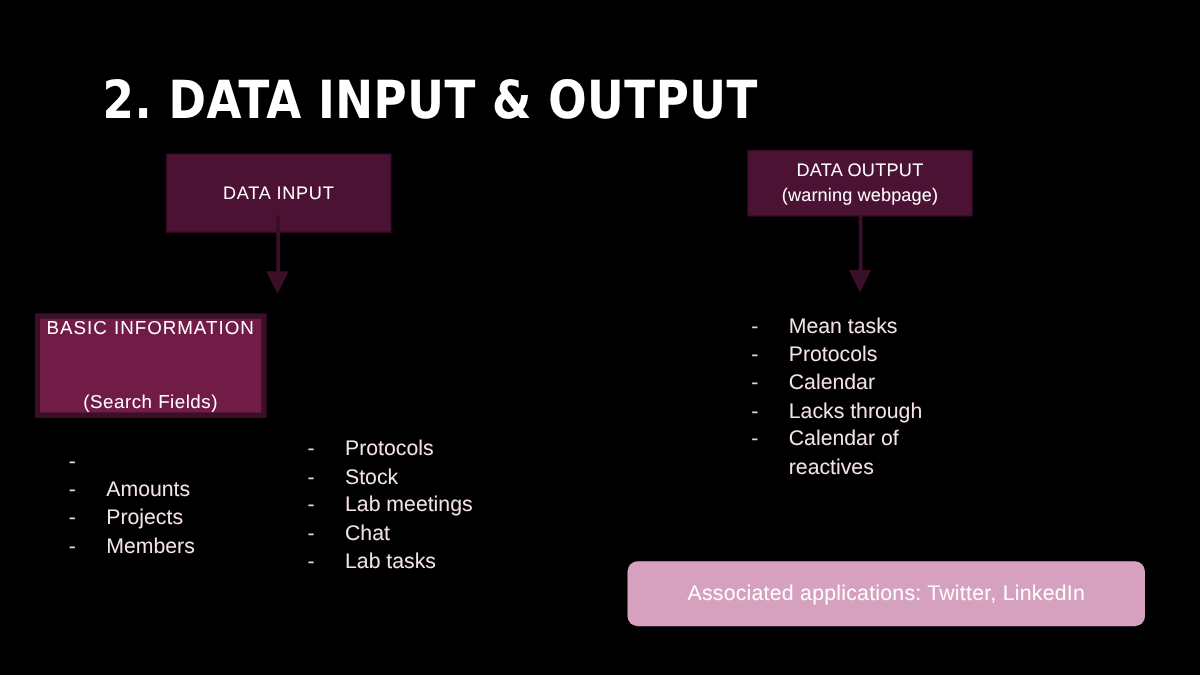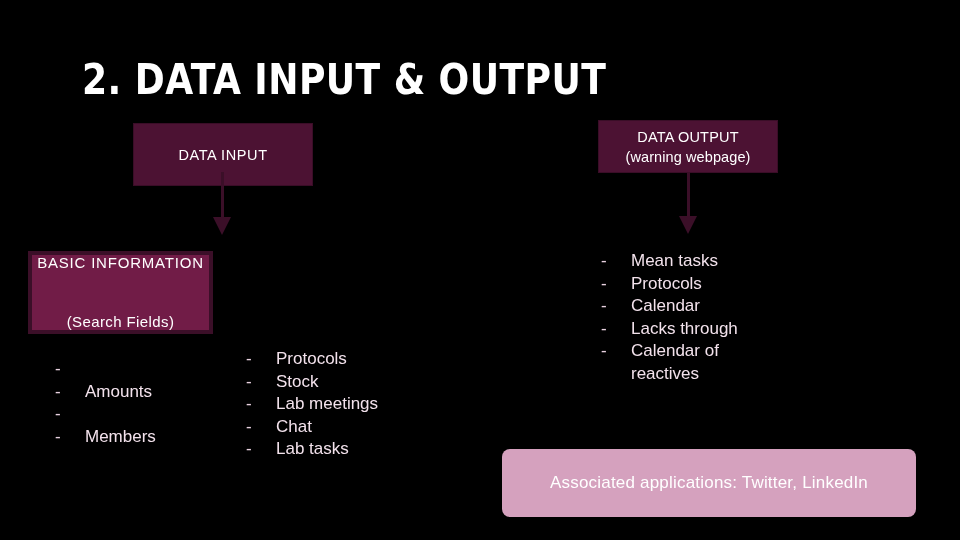--- a/index.html
+++ b/index.html
@@ -178,21 +178,21 @@
     top: 250px;
     width: 190px;
   }
 
   
   #banner-associated-apps {
     position: absolute;
     left: 502px;
     top: 449px;
     width: 414px;
-    height: 68px;
+    height: 52px;
     box-sizing: border-box;
     background: #d5a1be;
     border-radius: 8px;
     display: flex;
     align-items: center;
     justify-content: center;
     color: #ffffff;
     font-size: 17px;
     letter-spacing: 0.2px;
     white-space: nowrap;
@@ -233,20 +233,21 @@
   <div class="bullet-list" id="list-basic">
     <div class="bullet-row">
       <span class="bullet-mark">-</span>
     </div>
     <div class="bullet-row">
       <span class="bullet-mark">-</span>
       <span class="bullet-text">Amounts</span>
     </div>
     <div class="bullet-row">
       <span class="bullet-mark">-</span>
+      <span class="bullet-text">Projects</span>
     </div>
     <div class="bullet-row">
       <span class="bullet-mark">-</span>
       <span class="bullet-text">Members</span>
     </div>
   </div>
 
   <div class="bullet-list" id="list-private">
     <div class="bullet-row">
       <span class="bullet-mark">-</span>

